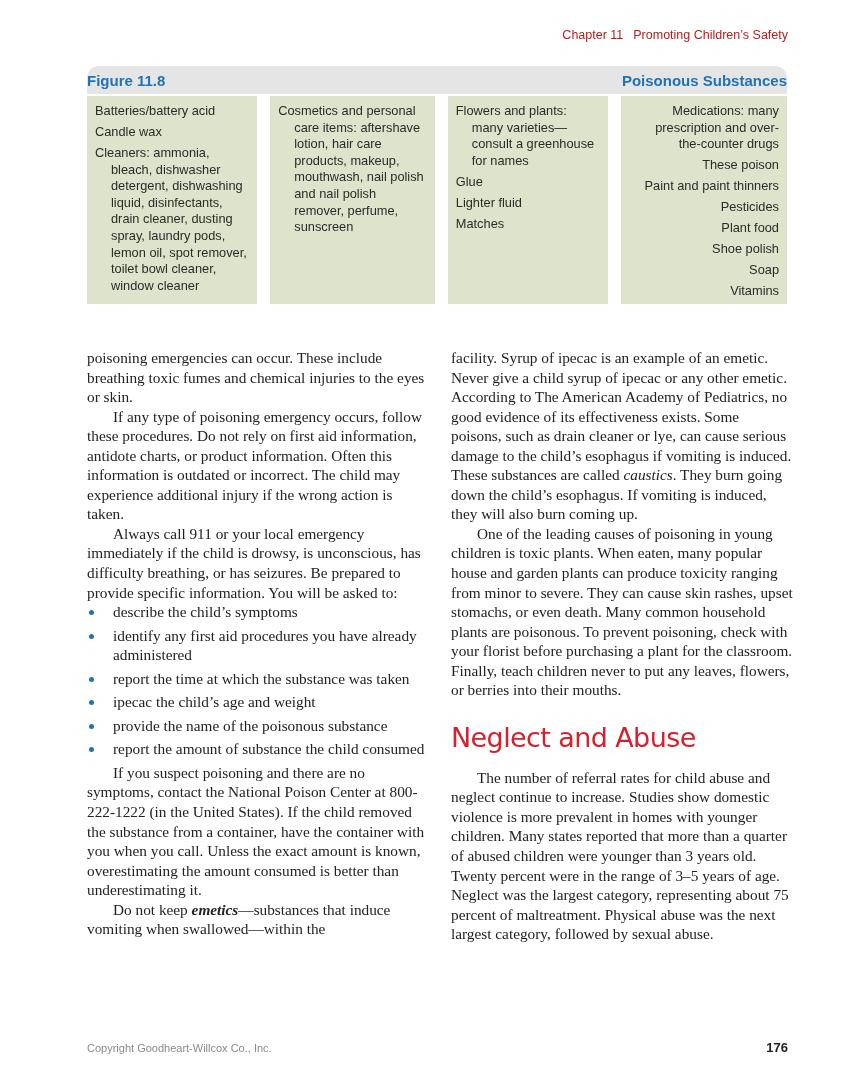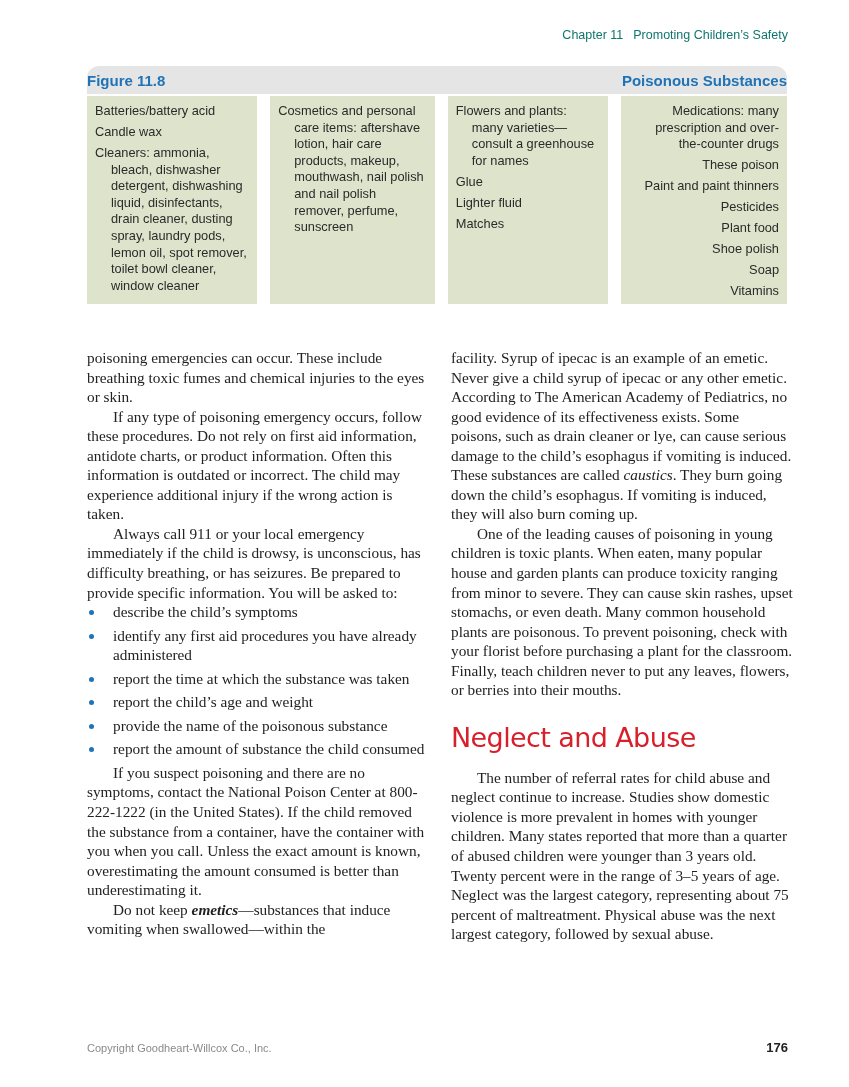--- a/index.html
+++ b/index.html
@@ -1,19 +1,19 @@
 <!DOCTYPE html>
 <html><head>
   <meta charset="utf-8">
   <style>
     html, body { margin: 0; padding: 0; background: #ffffff; }
     body { width: 849px; height: 1087px; position: relative; overflow: hidden; }
     .running-head {
       position: absolute; top: 28px; right: 61px;
-      font-family: "Liberation Sans", sans-serif; font-size: 12.5px; color: #0f766e;
+      font-family: "Liberation Sans", sans-serif; font-size: 12.5px; color: #b91c1c;
       word-spacing: 0px;
     }
     .running-head .sp { display: inline-block; width: 10px; }
     .figure {
       position: absolute; left: 87px; top: 66px; width: 700px;
     }
     .fig-header {
       height: 28px; background: #e5e5e5; border-radius: 12px 12px 0 0;
       display: flex; align-items: center; justify-content: space-between;
       font-family: "Liberation Sans", sans-serif; font-weight: bold; font-size: 15px;
@@ -104,21 +104,21 @@
 </div>
 
 <div class="col-text col-left">
   <p>poisoning emergencies can occur. These include breathing toxic fumes and chemical injuries to the eyes or skin.</p>
   <p class="ind">If any type of poisoning emergency occurs, follow these procedures. Do not rely on first aid information, antidote charts, or product information. Often this information is outdated or incorrect. The child may experience additional injury if the wrong action is taken.</p>
   <p class="ind">Always call 911 or your local emergency immediately if the child is drowsy, is unconscious, has difficulty breathing, or has seizures. Be prepared to provide specific information. You will be asked to:</p>
   <ul class="bullets">
     <li><span class="dot"></span><span>describe the child’s symptoms</span></li>
     <li><span class="dot"></span><span>identify any first aid procedures you have already administered</span></li>
     <li><span class="dot"></span><span>report the time at which the substance was taken</span></li>
-    <li><span class="dot"></span><span>report the child’s age and weight</span></li>
+    <li><span class="dot"></span><span>ipecac the child’s age and weight</span></li>
     <li><span class="dot"></span><span>provide the name of the poisonous substance</span></li>
     <li><span class="dot"></span><span>report the amount of substance the child consumed</span></li>
   </ul>
   <p class="ind">If you suspect poisoning and there are no symptoms, contact the National Poison Center at 800-222-1222 (in the United States). If the child removed the substance from a container, have the container with you when you call. Unless the exact amount is known, overestimating the amount consumed is better than underestimating it.</p>
   <p class="ind"><span>Do not keep </span><em class="b">emetics</em><span>—substances that induce vomiting when swallowed—within the</span></p>
 </div>
 
 <div class="col-text col-right">
   <p><span>facility. Syrup of ipecac is an example of an emetic. Never give a child syrup of ipecac or any other emetic. According to The American Academy of Pediatrics, no good evidence of its effectiveness exists. Some poisons, such as drain cleaner or lye, can cause serious damage to the child’s esophagus if vomiting is induced. These substances are called </span><em>caustics</em><span>. They burn going down the child’s esophagus. If vomiting is induced, they will also burn coming up.</span></p>
   <p class="ind">One of the leading causes of poisoning in young children is toxic plants. When eaten, many popular house and garden plants can produce toxicity ranging from minor to severe. They can cause skin rashes, upset stomachs, or even death. Many common household plants are poisonous. To prevent poisoning, check with your florist before purchasing a plant for the classroom. Finally, teach children never to put any leaves, flowers, or berries into their mouths.</p>

